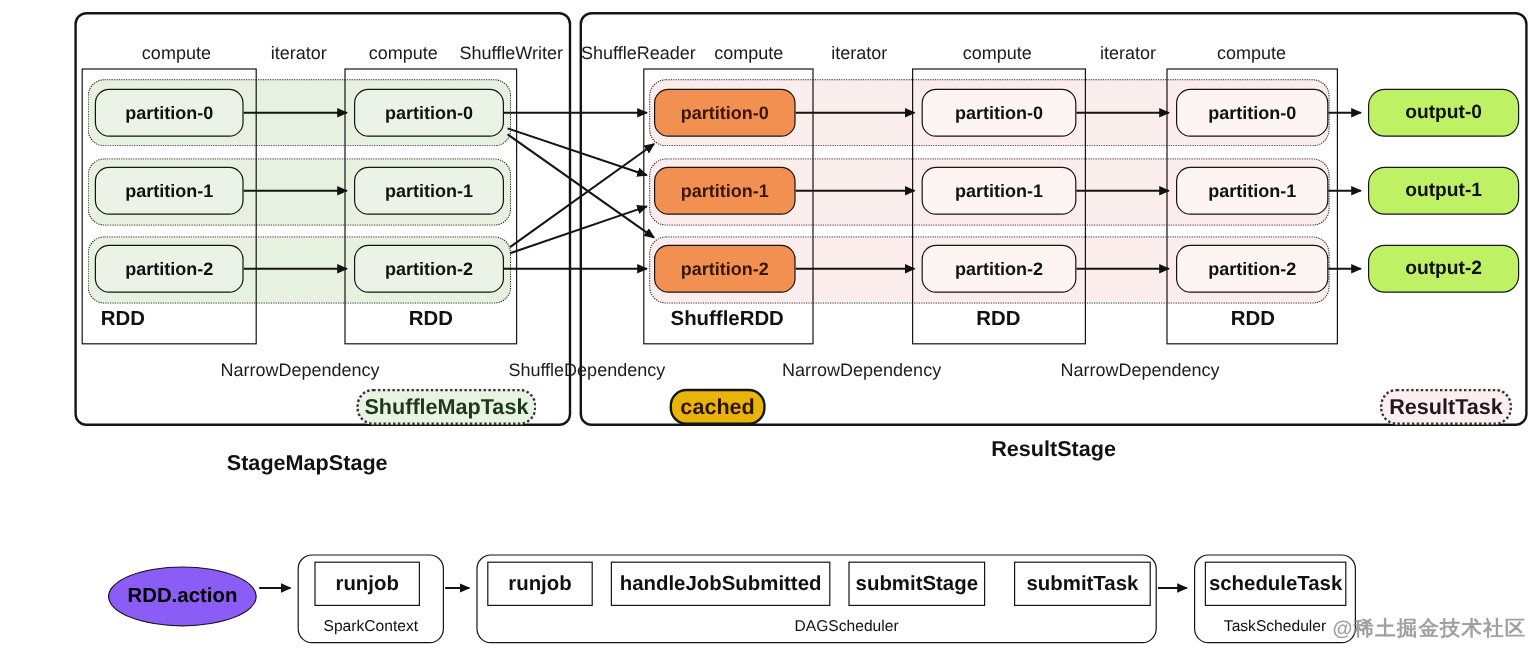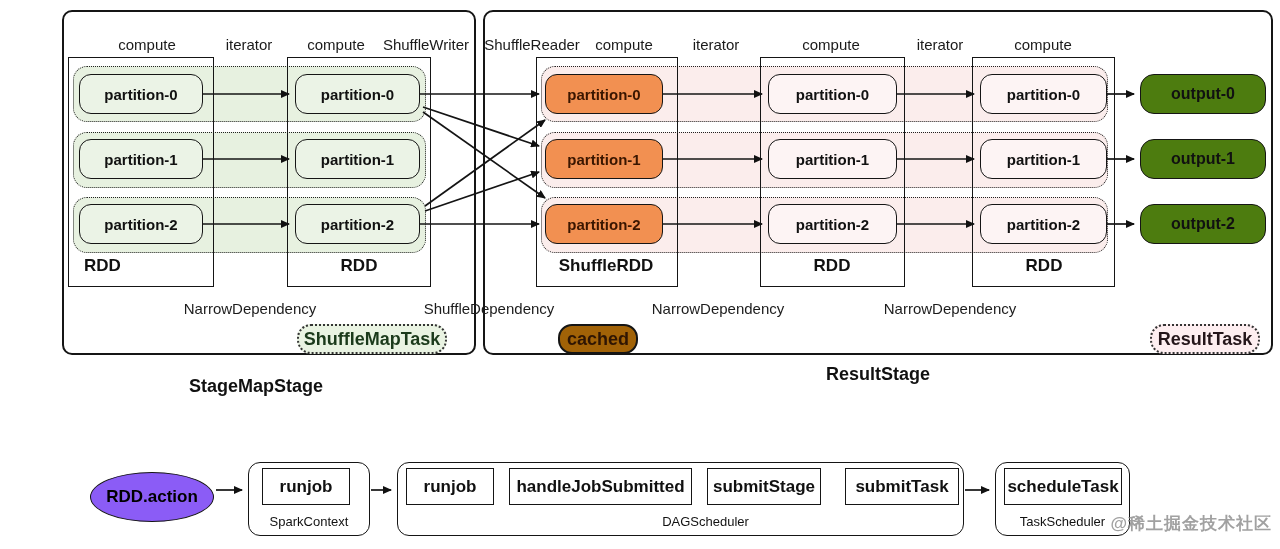--- a/index.html
+++ b/index.html
@@ -11,31 +11,31 @@
   .band { position:absolute; border:1.6px dotted #222; border-radius:14px; }
   .band.green { background:#e7f1e0; }
   .band.pink { background:#fbedec; }
 
   .partition { position:absolute; height:40px; border:1.8px solid #151515; border-radius:12px;
                display:flex; align-items:center; justify-content:center;
                font-weight:bold; font-size:15px; color:#111; }
   .partition.green { background:#ebf3e6; }
   .partition.orange { background:#f29051; color:#3a1600; }
   .partition.pink { background:#fdf4f4; }
-  .partition.output { background:#4d7c0f; border-radius:14px; font-size:16px; }
+  .partition.output { background:#bef264; border-radius:14px; font-size:16px; }
 
   .col-header { position:absolute; top:36px; transform:translateX(-50%); font-size:15px; color:#1a1a1a; white-space:nowrap; }
   .rdd-label { position:absolute; top:256px; font-weight:bold; font-size:17px; color:#111; white-space:nowrap; }
   .rdd-label.centered { transform:translateX(-50%); }
   .dep-label { position:absolute; top:300px; transform:translateX(-50%); font-size:15px; color:#1c1c1c; white-space:nowrap; }
 
   .badge { position:absolute; top:324px; height:30px; display:flex; align-items:center; justify-content:center;
            font-weight:bold; font-size:18px; border-radius:14px; white-space:nowrap; }
   .badge.dotted-green { border:2px dotted #333; background:#e9f3e2; color:#1b3a1b; }
-  .badge.solid-orange { border:2px solid #151515; background:#a16207; color:#2e1503; }
+  .badge.solid-orange { border:2px solid #151515; background:#eab308; color:#2e1503; }
   .badge.dotted-pink  { border:2px dotted #333; background:#fdeef0; color:#24161a; }
 
   .stage-title { position:absolute; transform:translateX(-50%); font-weight:bold; font-size:18px; color:#111; white-space:nowrap; }
 
   .flow-ellipse { position:absolute; left:90px; top:472px; width:124px; height:50px; border:1.8px solid #151515;
                   border-radius:50%; display:flex; align-items:center; justify-content:center;
                   font-weight:bold; font-size:17px; background:#8b5cf6; }
   .flow-container { position:absolute; top:462px; height:74px; border:1.8px solid #151515; border-radius:12px; background:#fff; }
   .flow-method { position:absolute; top:468px; height:37px; border:1.8px solid #151515; background:#fff;
                  display:flex; align-items:center; justify-content:center; font-weight:bold; font-size:17px; color:#111; }

